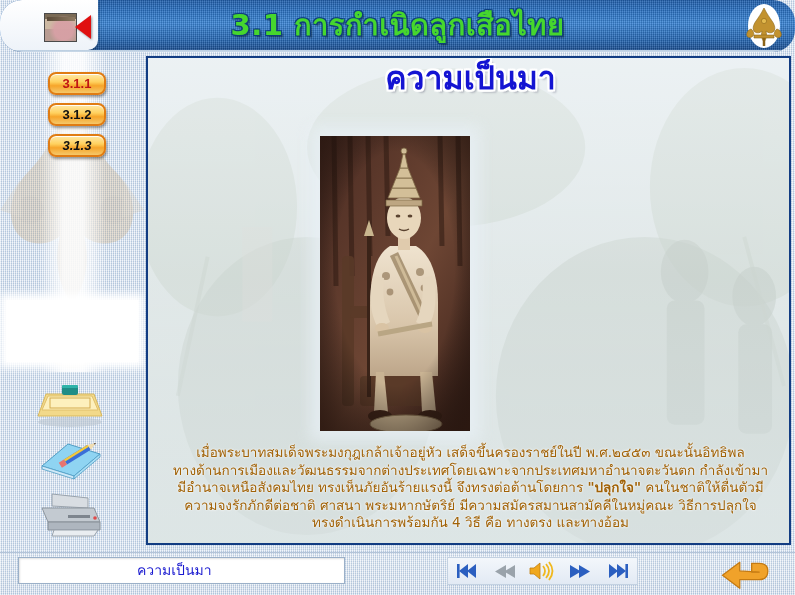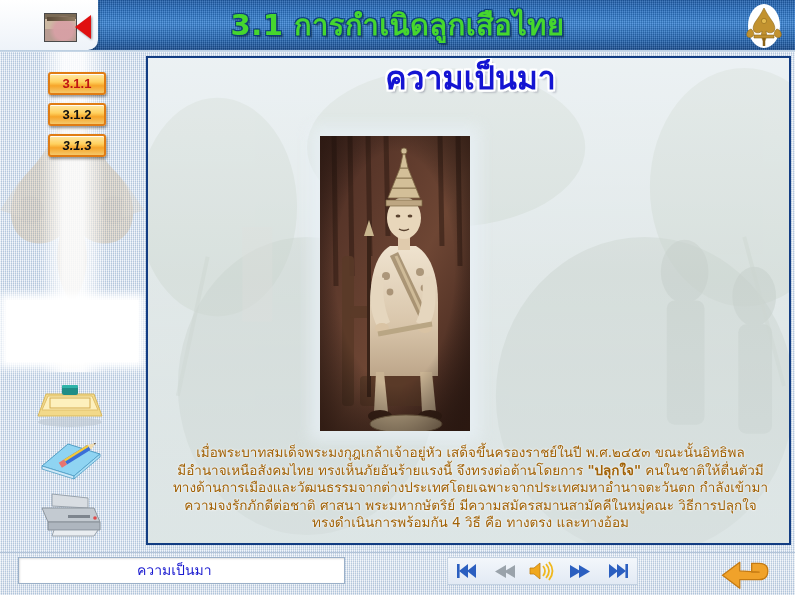--- a/index.html
+++ b/index.html
@@ -29,20 +29,21 @@
 
   
   .header {
     position: absolute; left: 0; top: 0;
     width: 795px; height: 52px;
     background:
       repeating-linear-gradient(90deg, rgba(255,255,255,.10) 0 1px, rgba(0,0,0,.10) 1px 2px),
       repeating-linear-gradient(0deg,  rgba(255,255,255,.08) 0 1px, rgba(0,0,0,.08) 1px 2px),
       linear-gradient(180deg,#1f5fae 0%, #2a73c6 22%, #3a86d8 45%, #2466b3 78%, #17498c 100%);
     overflow: hidden;
+    border-radius: 22px;
   }
   .header-underline {
     position: absolute; left: 0; top: 50px;
     width: 795px; height: 4px;
     background: linear-gradient(180deg,#b9ccdf,#dbe6f1);
   }
   .header-title {
     position: absolute; left: 0; top: 3px;
     width: 795px; text-align: center;
     font-size: 29px; font-weight: bold;
@@ -111,21 +112,21 @@
   }
   .sidebar-band {
     position: absolute; left: 40px; top: 52px;
     width: 66px; height: 320px;
     background: linear-gradient(90deg, rgba(255,255,255,.0), rgba(255,255,255,.85) 35%, rgba(255,255,255,.85) 65%, rgba(255,255,255,.0));
   }
 
   .navbtn {
     position: absolute; left: 48px;
     width: 58px; height: 23px;
-    border-radius: 3px;
+    border-radius: 8px;
     background: linear-gradient(180deg,#ffe9a8 0%, #ffd15e 42%, #f6a52a 62%, #f5c86a 100%);
     border: 2px solid #e07c13;
     box-shadow: 1px 2px 3px rgba(0,0,0,.40), inset 0 1px 0 rgba(255,255,255,.9);
     font-size: 13px; font-weight: bold;
     text-align: center; line-height: 19px;
     color: #111;
     cursor: pointer;
     font-family: "Liberation Sans", sans-serif;
   }
   .navbtn.active { color: #c01414; }
@@ -457,22 +458,22 @@
 
       <rect width="150" height="295" fill="url(#vig)"></rect>
     </svg>
 
     <div class="content-title">
       <span>ความเป็นมา</span>
     </div>
 
     <div class="body-text">
       <span class="ln ln1">เมื่อพระบาทสมเด็จพระมงกุฎเกล้าเจ้าอยู่หัว  เสด็จขึ้นครองราชย์ในปี พ.ศ.๒๔๕๓  ขณะนั้นอิทธิพล</span>
+      <span class="ln">ทางด้านการเมืองและวัฒนธรรมจากต่างประเทศโดยเฉพาะจากประเทศมหาอำนาจตะวันตก กำลังเข้ามา</span>
       <span class="ln"><span>มีอำนาจเหนือสังคมไทย ทรงเห็นภัยอันร้ายแรงนี้  จึงทรงต่อต้านโดยการ </span><b>"ปลุกใจ"</b><span> คนในชาติให้ตื่นตัวมี</span></span>
-      <span class="ln">ทางด้านการเมืองและวัฒนธรรมจากต่างประเทศโดยเฉพาะจากประเทศมหาอำนาจตะวันตก กำลังเข้ามา</span>
       <span class="ln">ความจงรักภักดีต่อชาติ ศาสนา  พระมหากษัตริย์    มีความสมัครสมานสามัคคีในหมู่คณะ  วิธีการปลุกใจ</span>
       <span class="ln">ทรงดำเนินการพร้อมกัน 4  วิธี คือ  ทางตรง และทางอ้อม</span>
     </div>
   </div>
 
   <div class="bottombar"></div>
 
   <div class="status-field">ความเป็นมา</div>
 
   <div class="media-panel">

